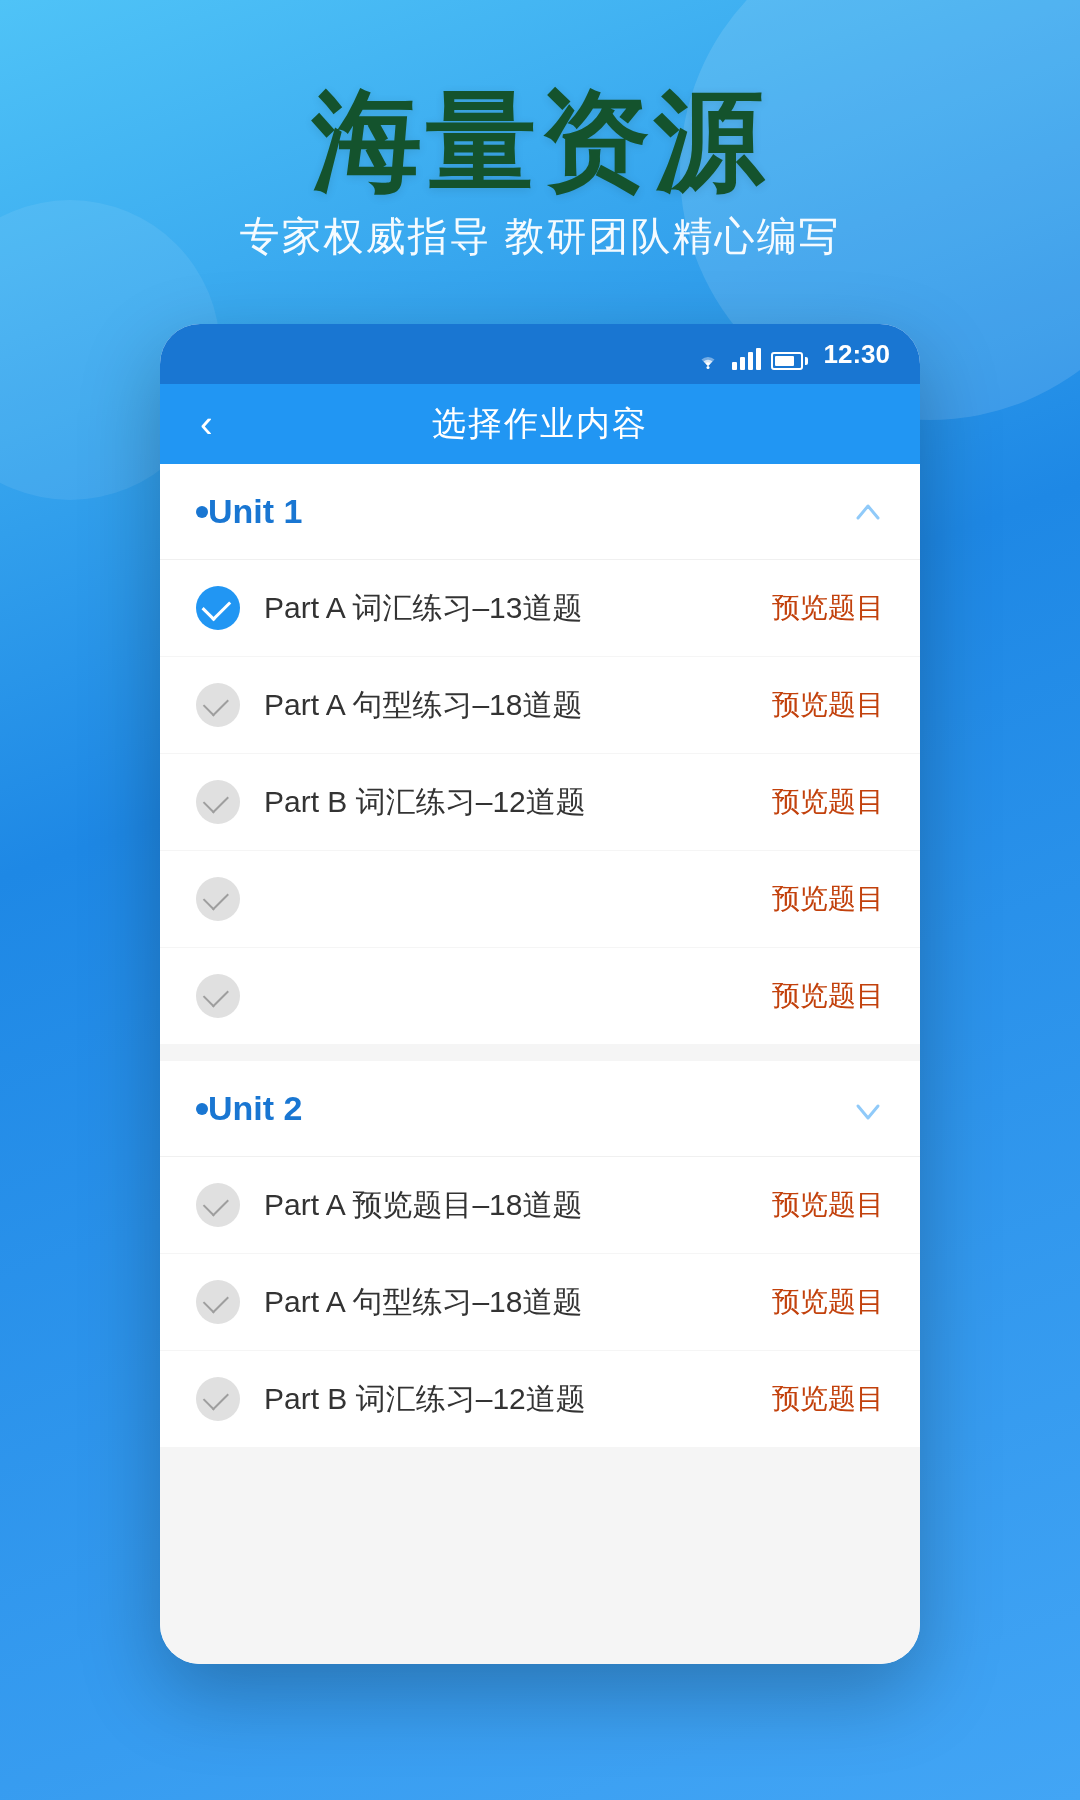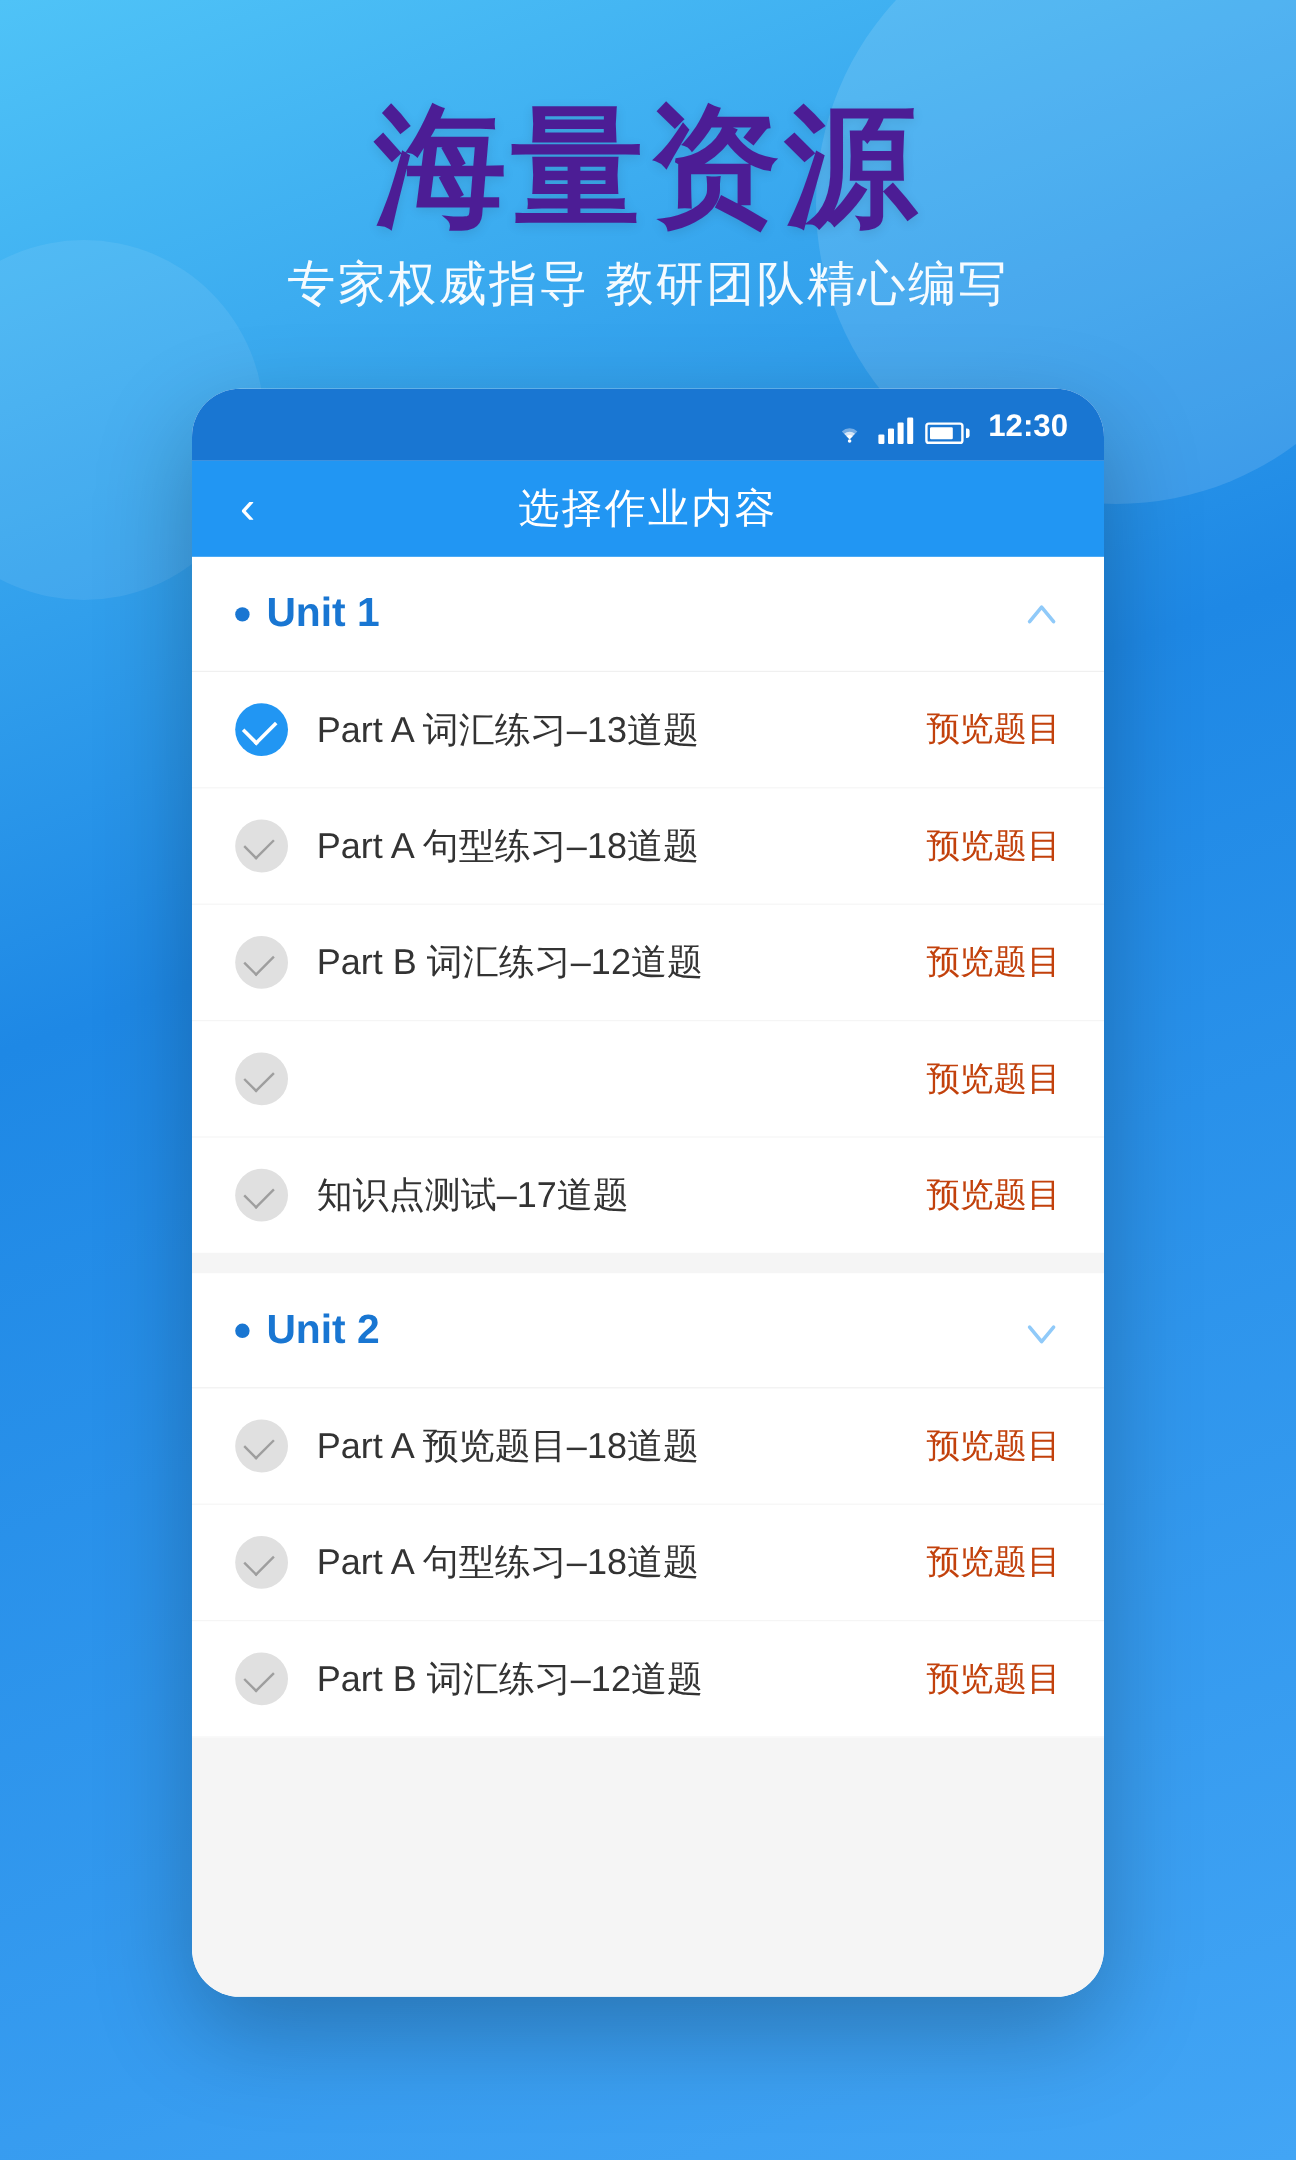--- a/index.html
+++ b/index.html
@@ -36,25 +36,24 @@
       text-align: center;
       padding-top: 80px;
       padding-bottom: 60px;
       position: relative;
       z-index: 1;
     }
 
     .hero-title {
       font-size: 110px;
       font-weight: 800;
-      color: #4c1d95;
+      color: #14532d;
       letter-spacing: 4px;
       text-shadow: 0 2px 10px rgba(0,0,0,0.1);
       line-height: 1.1;
-      font-family: Liberation Serif, serif;
     }
 
     .hero-subtitle {
       font-size: 40px;
       color: rgba(255,255,255,0.95);
       margin-top: 8px;
       font-weight: 400;
       letter-spacing: 2px;
     }
 
@@ -184,21 +183,20 @@
       justify-content: space-between;
       border-bottom: 1px solid #f0f0f0;
     }
 
     .unit-title {
       font-size: 34px;
       font-weight: 700;
       color: #1976d2;
       display: flex;
       align-items: center;
-      gap: 14px;
     }
 
     .unit-dot {
       width: 12px;
       height: 12px;
       background: #1976d2;
       border-radius: 50%;
       display: inline-block;
     }
 
@@ -379,21 +377,20 @@
         <div class="exercise-item">
           <div class="exercise-left">
             <div class="checkbox-unchecked"></div>
           </div>
           <span class="preview-btn">预览题目</span>
         </div>
 
         <div class="exercise-item">
           <div class="exercise-left">
             <div class="checkbox-unchecked"></div>
-            <span class="exercise-name">知识点测试–17道题</span>
           </div>
           <span class="preview-btn">预览题目</span>
         </div>
       </div>
 
       <div class="unit-2-section">
         <div class="unit-2-header">
           <div class="unit-title">
             <span class="unit-dot"></span>
             <span>Unit 2</span>

